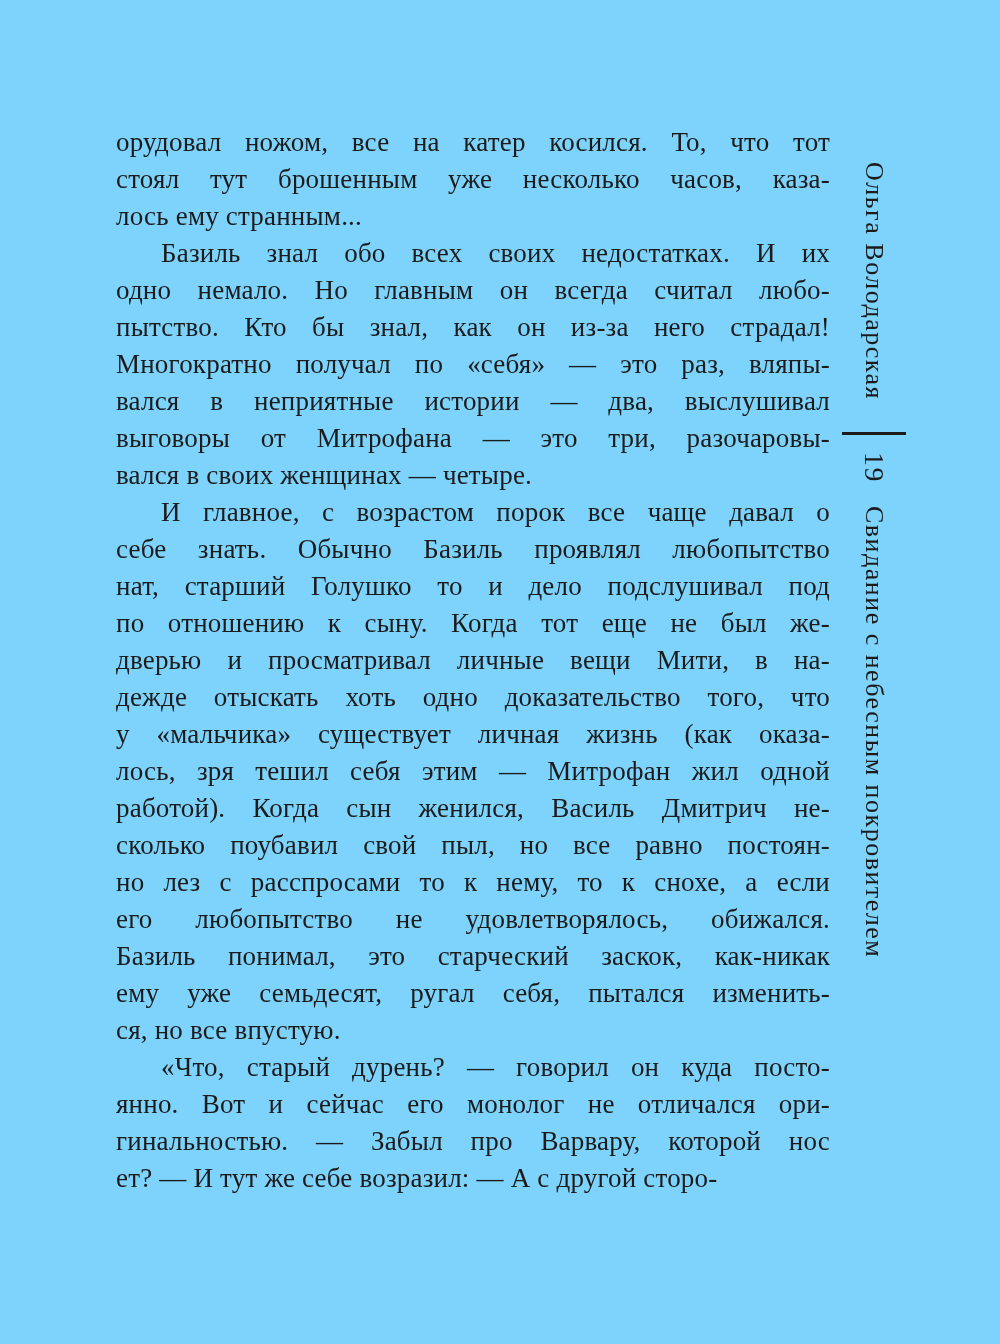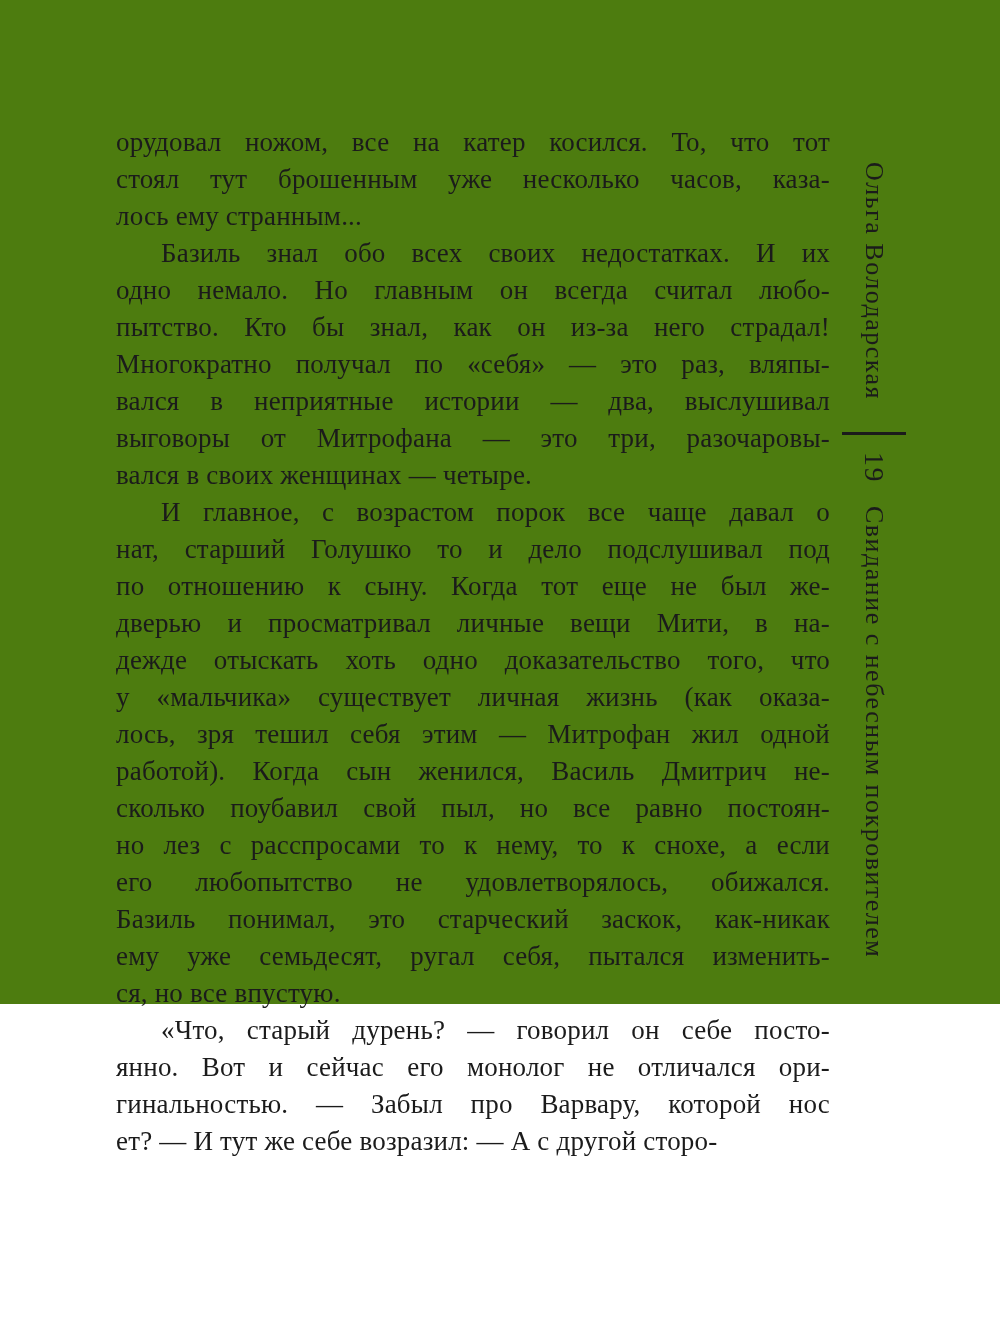--- a/index.html
+++ b/index.html
@@ -7,22 +7,22 @@
     width: 1000px;
     height: 1344px;
     background: #ffffff;
     font-family: "Liberation Serif", "DejaVu Serif", serif;
     color: #1b1b1b;
     overflow: hidden;
   }
   .page {
     position: relative;
     width: 1000px;
-    height: 1004px;
-    background: #4d7c0f;
+    height: 1344px;
+    background: #7dd3fc;
   }
   
   .text-block {
     position: absolute;
     left: 116px;
     top: 124px;
     width: 714px;
     font-size: 27px;
     line-height: 37px;
     letter-spacing: 0.2px;
@@ -86,36 +86,37 @@
         <div class="line indent">Базиль знал обо всех своих недостатках. И их</div>
         <div class="line">одно немало. Но главным он всегда считал любо-</div>
         <div class="line">пытство. Кто бы знал, как он из-за него страдал!</div>
         <div class="line">Многократно получал по «себя» — это раз, вляпы-</div>
         <div class="line">вался в неприятные истории — два, выслушивал</div>
         <div class="line">выговоры от Митрофана — это три, разочаровы-</div>
         <div class="line last">вался в своих женщинах — четыре.</div>
       </div>
       <div class="paragraph">
         <div class="line indent">И главное, с возрастом порок все чаще давал о</div>
+        <div class="line">себе знать. Обычно Базиль проявлял любопытство</div>
         <div class="line">нат, старший Голушко то и дело подслушивал под</div>
         <div class="line">по отношению к сыну. Когда тот еще не был же-</div>
         <div class="line">дверью и просматривал личные вещи Мити, в на-</div>
         <div class="line">дежде отыскать хоть одно доказательство того, что</div>
         <div class="line">у «мальчика» существует личная жизнь (как оказа-</div>
         <div class="line">лось, зря тешил себя этим — Митрофан жил одной</div>
         <div class="line">работой). Когда сын женился, Василь Дмитрич не-</div>
         <div class="line">сколько поубавил свой пыл, но все равно постоян-</div>
         <div class="line">но лез с расспросами то к нему, то к снохе, а если</div>
         <div class="line">его любопытство не удовлетворялось, обижался.</div>
         <div class="line">Базиль понимал, это старческий заскок, как-никак</div>
         <div class="line">ему уже семьдесят, ругал себя, пытался изменить-</div>
         <div class="line last">ся, но все впустую.</div>
       </div>
       <div class="paragraph">
-        <div class="line indent">«Что, старый дурень? — говорил он себе посто-</div>
+        <div class="line indent">«Что, старый дурень? — говорил он куда посто-</div>
         <div class="line">янно. Вот и сейчас его монолог не отличался ори-</div>
         <div class="line">гинальностью. — Забыл про Варвару, которой нос</div>
         <div class="line last">ет? — И тут же себе возразил: — А с другой сторо-</div>
       </div>
     </main>
 
   <aside class="sidebar">
     <div class="vertical-text author-vertical">Ольга Володарская</div>
     <div class="divider-rule"></div>
     <div class="vertical-text page-number-vertical">19</div>

